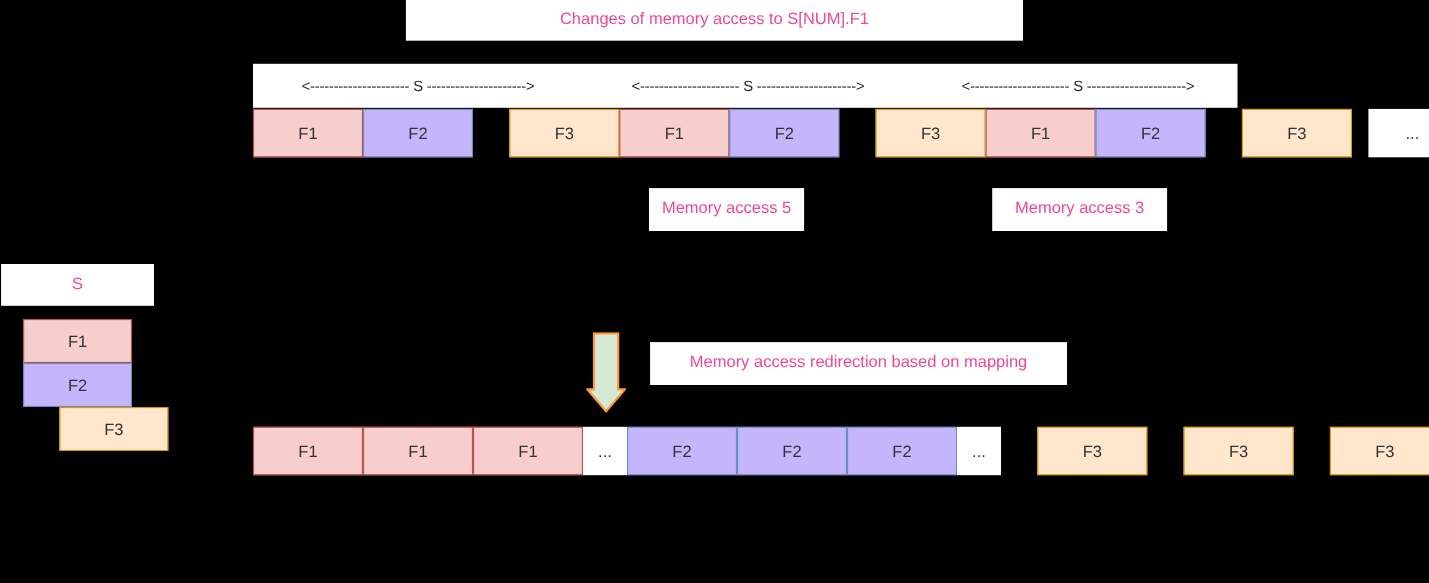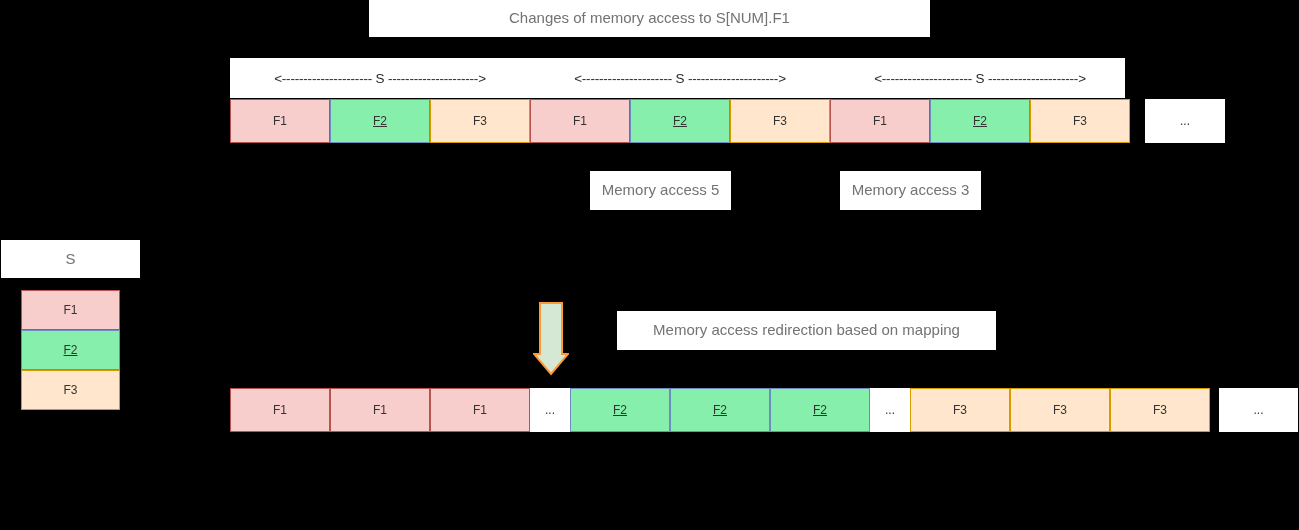--- a/index.html
+++ b/index.html
@@ -9,21 +9,21 @@
     font-family:"Liberation Sans", sans-serif;
     overflow:hidden;
     position:relative;
   }
   .stage{position:absolute;left:0;top:0;width:1299px;height:530px;}
 
   
   .wbox{
     position:absolute;
     background:#ffffff;
-    color:#737373;
+    color:#ec4899;
     display:flex;align-items:center;justify-content:center;
     font-size:15px;
     line-height:1.1;
     box-sizing:border-box;
     white-space:nowrap;
     text-align:center;
   }
 
   
   #title-box{left:369px;top:0px;width:561px;height:37px;}
@@ -46,46 +46,46 @@
   }
 
   
   .cellrow{position:absolute;display:flex;}
   #top-row{left:230px;top:99px;height:44px;}
   #bottom-row{left:230px;top:388px;height:44px;}
 
   .cell{
     box-sizing:border-box;
     display:flex;align-items:center;justify-content:center;
-    font-size:12px;color:#333333;
+    font-size:15px;color:#333333;
     border:1px solid #b85450;
     height:44px;
     white-space:nowrap;
   }
   .cell.f1{background:#f8cecc;border-color:#b85450;}
-  .cell.f2{background:#86efac;border-color:#6c8ebf;text-decoration:underline;}
-  .cell.f3{background:#ffe6cc;border-color:#d79b00;}
+  .cell.f2{background:#c4b5fd;border-color:#6c8ebf;}
+  .cell.f3{background:#ffe6cc;border-color:#d79b00;margin-left:33px;}
   .cell.ell{background:#ffffff;border:none;color:#333333;}
   .cell.gap{background:transparent;border:none;}
 
   
   #ma1{left:290px;top:171px;width:141px;height:39px;}
   #ma2{left:590px;top:171px;width:141px;height:39px;}
-  #ma3{left:840px;top:171px;width:141px;height:39px;}
+  #ma3{left:902px;top:171px;width:159px;height:39px;}
 
   
   #legend-s{left:1px;top:240px;width:139px;height:38px;}
   #legend-stack{position:absolute;left:21px;top:290px;width:99px;}
   #legend-stack .cell{width:99px;height:40px;}
 
   
   #down-arrow{position:absolute;left:533px;top:302px;width:36px;height:74px;}
 
   
-  #redirect-box{left:591px;top:311px;width:379px;height:39px;margin-left:26px;}
+  #redirect-box{left:591px;top:311px;width:379px;height:39px;}
 </style>
 </head>
 <body>
 
 <div class="stage">
 
   <div class="wbox" id="title-box">
     <span>Changes of memory access to S[NUM].F1</span>
   </div>
 

